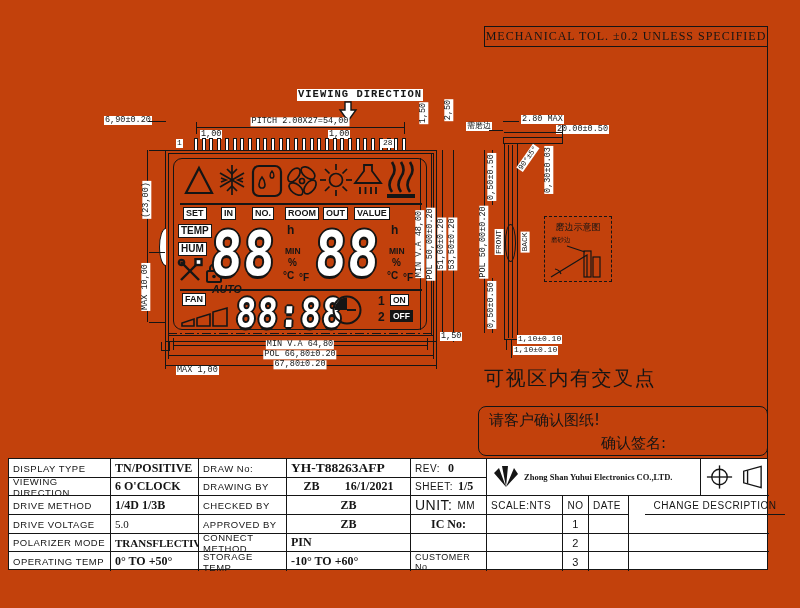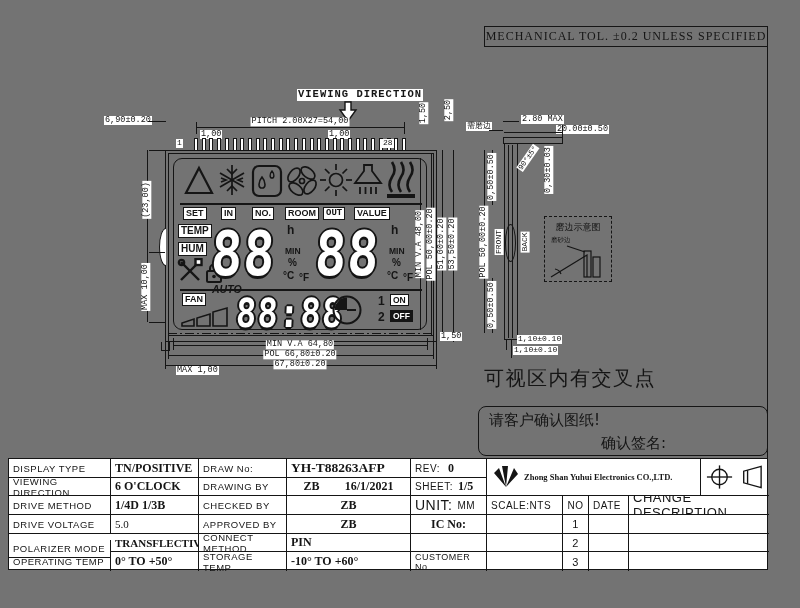--- a/index.html
+++ b/index.html
@@ -1,17 +1,17 @@
 <!DOCTYPE html>
 <html><head>
 <meta charset="utf-8">
 <style>
   * { box-sizing: border-box; margin:0; padding:0; }
   html,body { background:#fff; }
-  .sheet { position:relative; width:800px; height:608px; background:#737373;
+  .sheet { position:relative; width:800px; height:608px; background:#c2410c;
            font-family:"Liberation Mono", monospace; color:#151515; overflow:hidden; }
   .abs { position:absolute; }
   .hl { position:absolute; background:#151515; height:1px; }
   .vl { position:absolute; background:#151515; width:1px; }
   .dim { position:absolute; font-size:8.5px; white-space:nowrap; background:#fff; padding:0 1px; line-height:1.1; }
   .cdim { transform:translate(-50%,-50%); }
   .vdim { position:absolute; font-size:8.5px; white-space:nowrap; background:#fff; padding:0 1px;
           transform:translate(-50%,-50%) rotate(-90deg); line-height:1.1; }
   .dashdot { position:absolute; height:1px;
      background:repeating-linear-gradient(90deg,#151515 0 9px,transparent 9px 12px,#151515 12px 14px,transparent 14px 17px); }
@@ -189,21 +189,21 @@
       <path d="M25 2 q5 8 0 15 q-5 8 0 15"></path>
     </g>
     <rect x="2" y="34" width="28" height="4" fill="#151515"></rect>
   </svg>
   <div class="hl" style="left:180px;top:203px;width:242px;height:1.5px;"></div>
 
   <div class="tagbox" style="left:183px;top:207px;"><span>SET</span></div>
   <div class="tagbox" style="left:221px;top:207px;"><span>IN</span></div>
   <div class="tagbox" style="left:252px;top:207px;"><span>NO.</span></div>
   <div class="tagbox" style="left:285px;top:207px;"><span>ROOM</span></div>
-  <div class="tagbox" style="left:323px;top:207px;font-family:Liberation Mono, monospace;"><span>OUT</span></div>
+  <div class="tagbox" style="left:323px;top:207px;"><span>OUT</span></div>
   <div class="tagbox" style="left:354px;top:207px;"><span>VALUE</span></div>
 
   <div class="tagbox" style="left:178px;top:224px;font-size:10px;"><span>TEMP</span></div>
   <div class="tagbox" style="left:178px;top:242px;font-size:10px;"><span>HUM</span></div>
   <svg class="abs" style="left:177px;top:258px;" width="26" height="26" viewBox="0 0 26 26">
     <g stroke="#151515" stroke-width="2.4" fill="none">
       <line x1="4" y1="22" x2="22" y2="4"></line>
         <line x1="4" y1="4" x2="22" y2="22"></line>
       <circle cx="4.5" cy="4.5" r="2.6"></circle>
         <rect x="18.5" y="1" width="6" height="6" fill="#fff"></rect>
@@ -306,21 +306,21 @@
       </div>
     <div class="cell lab" style="left:0;top:19px;width:102px;height:18px;">
         <span>VIEWING DIRECTION</span>
       </div>
     <div class="cell lab" style="left:0;top:37px;width:102px;height:19px;">
         <span>DRIVE METHOD</span>
       </div>
     <div class="cell lab" style="left:0;top:56px;width:102px;height:19px;">
         <span>DRIVE VOLTAGE</span>
       </div>
-    <div class="cell lab" style="left:0;top:81px;width:102px;height:18px;">
+    <div class="cell lab" style="left:0;top:75px;width:102px;height:18px;">
         <span>POLARIZER MODE</span>
       </div>
     <div class="cell lab" style="left:0;top:93px;width:102px;height:19px;border-bottom:none;">
         <span>OPERATING TEMP</span>
       </div>
 
     <div class="cell val" style="left:102px;top:0;width:88px;height:19px;">
         <span>TN/POSITIVE</span>
       </div>
     <div class="cell val" style="left:102px;top:19px;width:88px;height:18px;">
@@ -427,21 +427,21 @@
     <div class="cell" style="left:478px;top:56px;width:76px;height:19px;"></div>
     <div class="cell" style="left:478px;top:75px;width:76px;height:18px;"></div>
     <div class="cell" style="left:478px;top:93px;width:76px;height:19px;border-bottom:none;"></div>
 
     <div class="cell lab" style="left:554px;top:37px;width:26px;height:19px;justify-content:center;font-size:10px;">
         <span>NO</span>
       </div>
     <div class="cell lab" style="left:580px;top:37px;width:40px;height:19px;font-size:10px;">
         <span>DATE</span>
       </div>
-    <div class="cell lab" style="left:620px;top:37px;width:140px;height:19px;border-right:none;justify-content:flex-end;font-size:13px;">
+    <div class="cell lab" style="left:636px;top:37px;width:140px;height:19px;border-right:none;justify-content:center;font-size:10px;">
         <span>CHANGE DESCRIPTION</span>
       </div>
     <div class="cell lab" style="left:554px;top:56px;width:26px;height:19px;justify-content:center;font-size:11px;">
         <span>1</span>
       </div>
     <div class="cell" style="left:580px;top:56px;width:40px;height:19px;"></div>
     <div class="cell" style="left:620px;top:56px;width:140px;height:19px;border-right:none;"></div>
     <div class="cell lab" style="left:554px;top:75px;width:26px;height:18px;justify-content:center;font-size:11px;">
         <span>2</span>
       </div>

